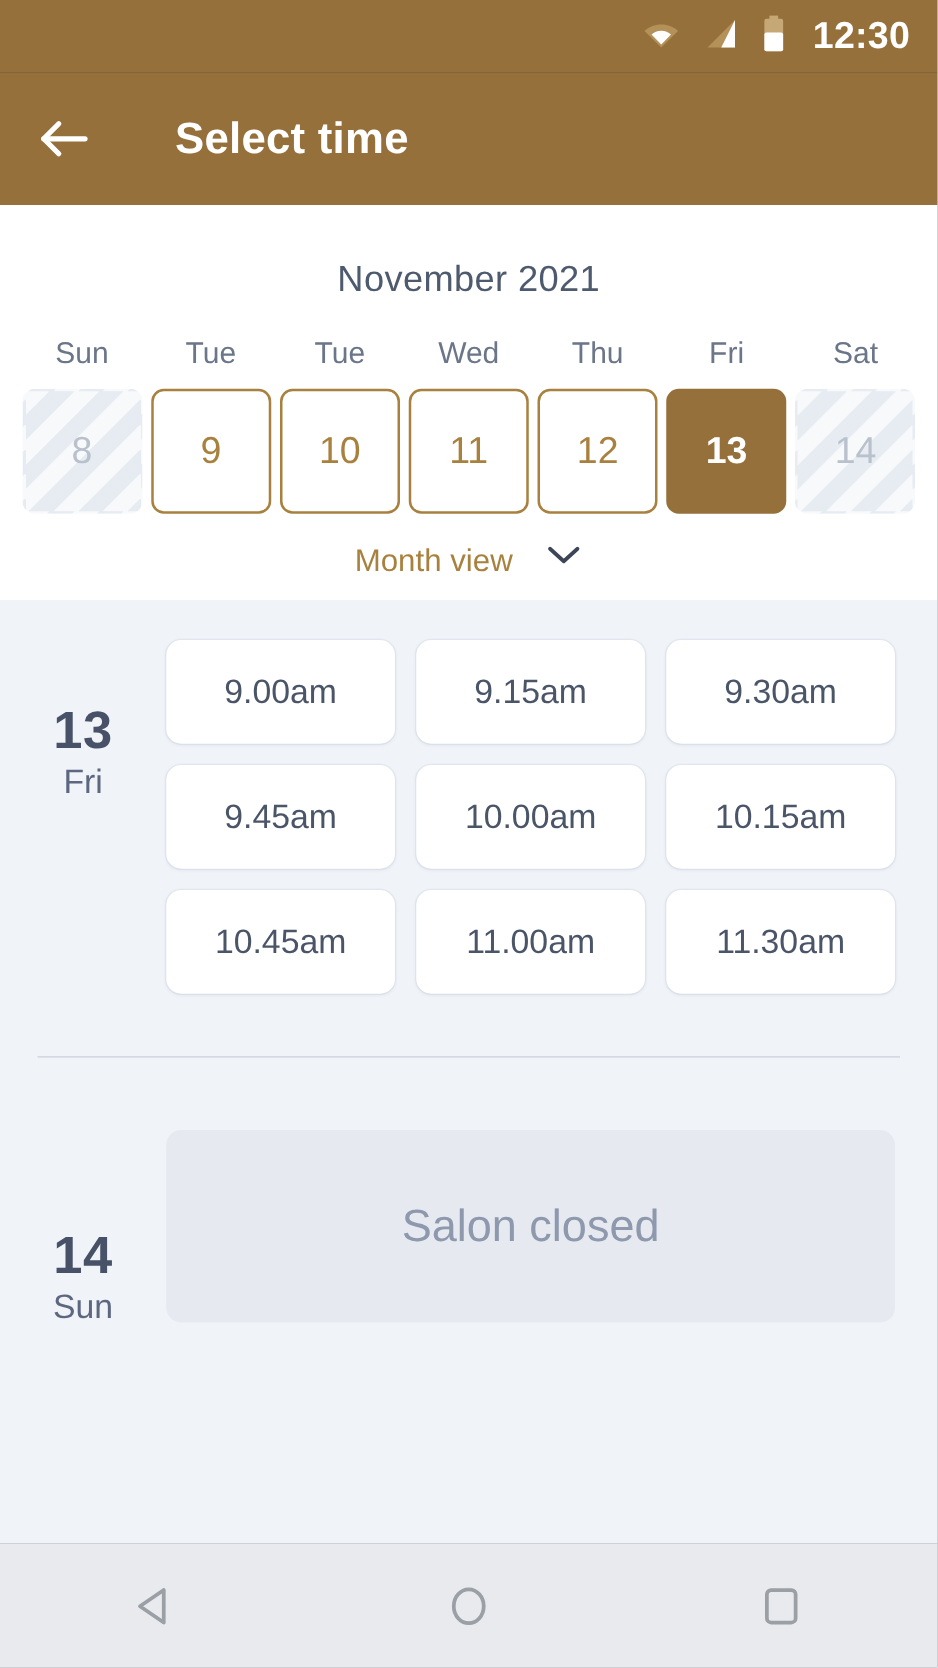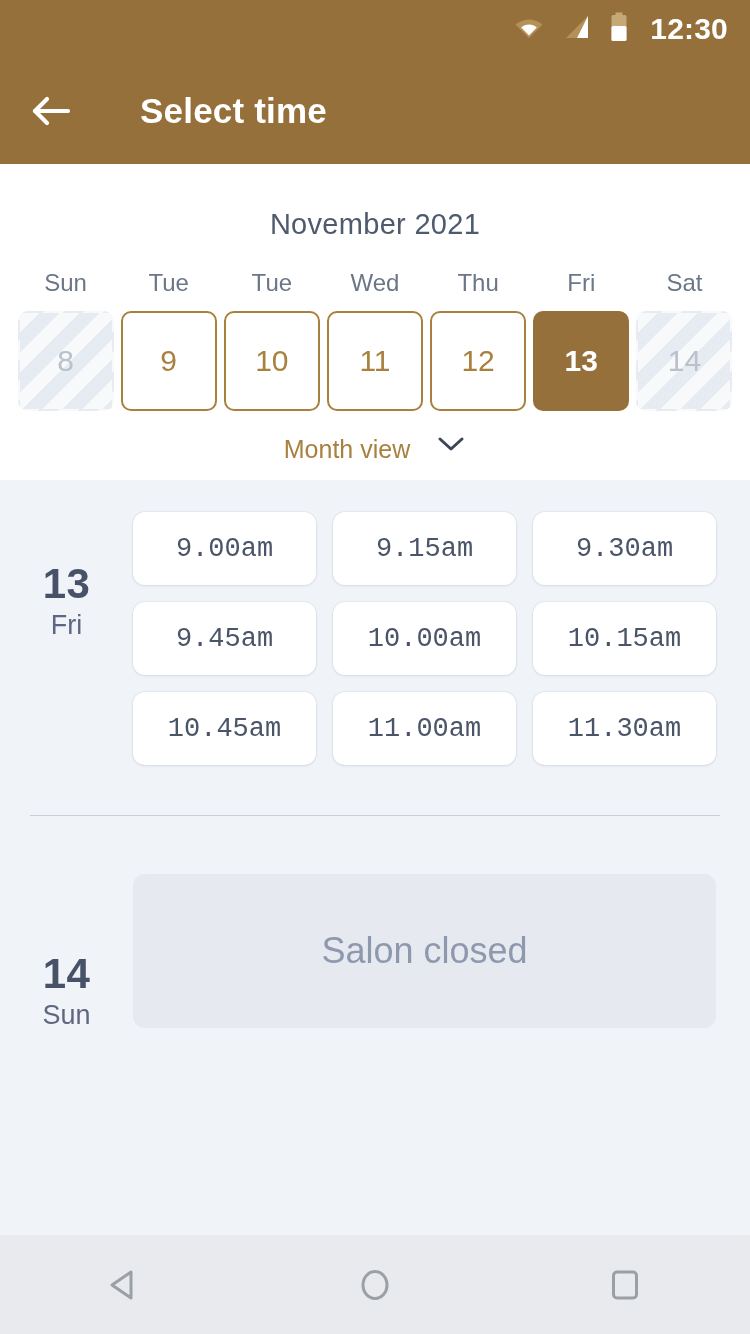--- a/index.html
+++ b/index.html
@@ -157,29 +157,28 @@
   .day-dow { font-size:27px; color:#5d6880; margin-top:4px; }
 
   .slots-grid {
     flex:1 1 auto;
     display:grid;
     grid-template-columns:repeat(3, 183px);
     gap:17px 17px;
     padding-right:34px;
   }
   .slot {
-    height:73px;
+    height:83px;
     background:#ffffff;
     border-radius:12px;
     display:flex; align-items:center; justify-content:center;
     font-size:27px;
     color:#4b5568;
     box-shadow:0 1px 3px rgba(70,90,130,0.10), 0 0 0 1px rgba(210,218,230,0.35);
     cursor:pointer;
-    font-family:Liberation Mono, monospace;
   }
 
   .divider {
     height:1px;
     background:#c9cfd9;
     margin:50px 30px 0 30px;
   }
 
   .closed-panel {
     flex:1 1 auto;

